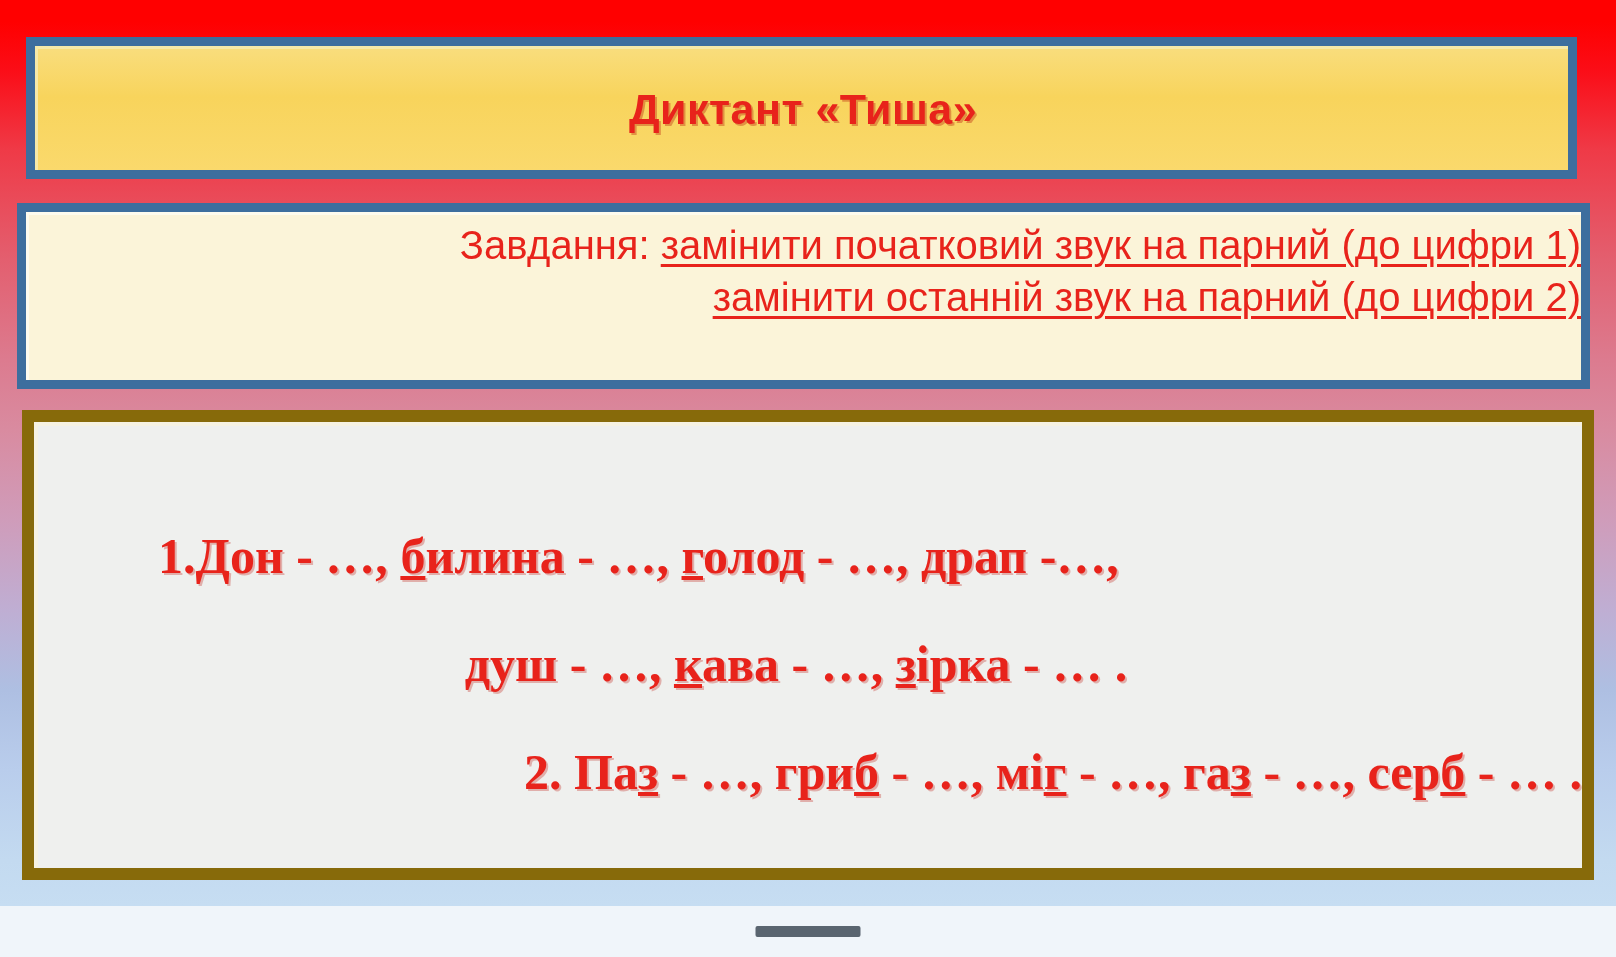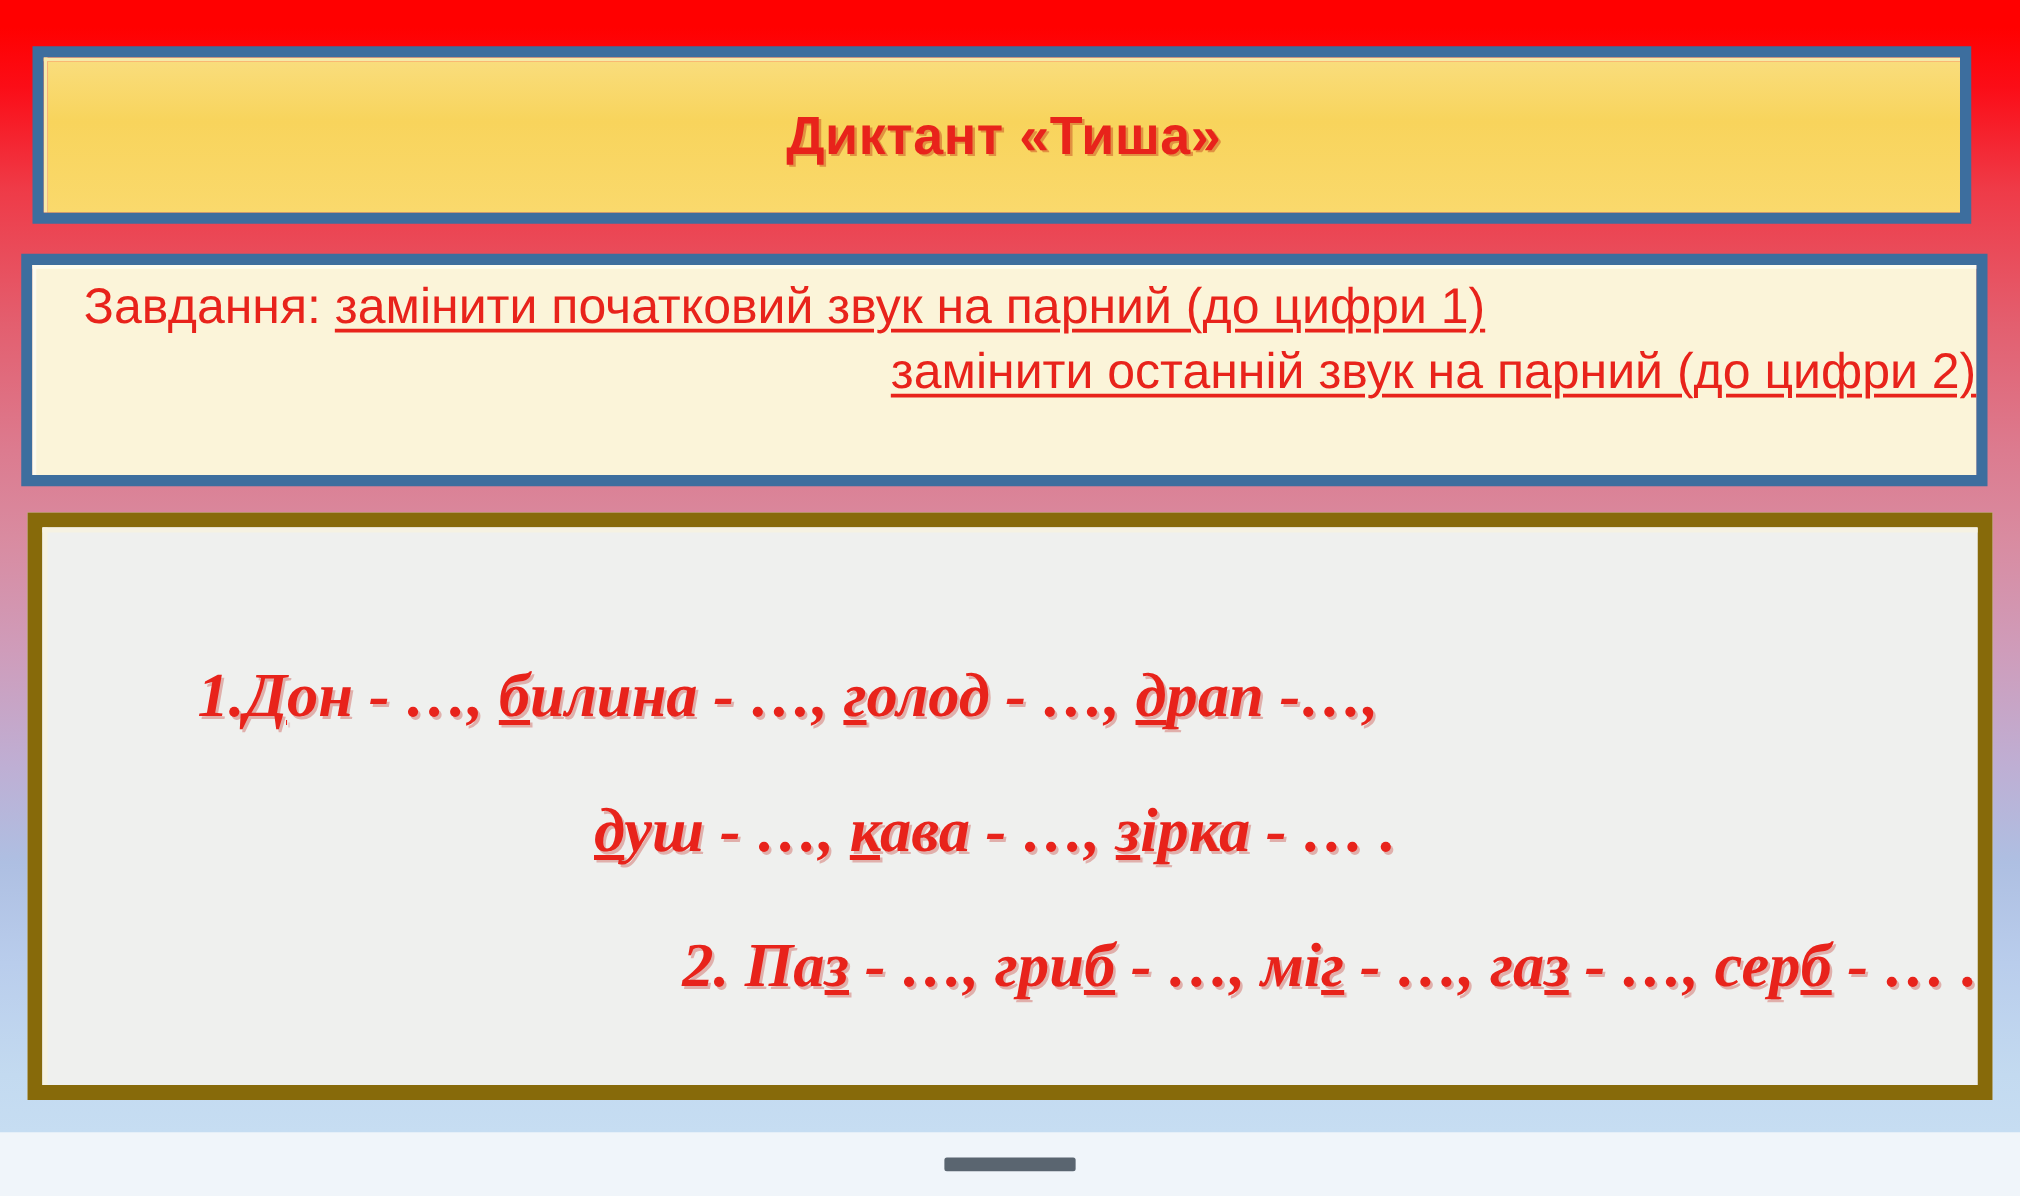--- a/index.html
+++ b/index.html
@@ -111,21 +111,21 @@
   .instruction-line {
     font-family: "Liberation Sans", sans-serif;
     font-weight: normal;
     font-size: 40px;
     line-height: 52px;
     color: #e8231b;
     white-space: nowrap;
   }
 
   .instruction-line-1 {
-    text-align: left;
+    text-align: right;
     padding-left: 38px;
   }
 
   .instruction-line-2 {
     text-align: right;
   }
 
   .u {
     text-decoration: underline;
     text-decoration-thickness: 3px;
@@ -162,21 +162,20 @@
   }
 
   .ex-line {
     font-family: "Liberation Serif", serif;
     font-weight: bold;
     font-size: 50px;
     line-height: 108px;
     color: #e8231b;
     text-shadow: 2px 2px 0 rgba(190, 25, 15, 0.30);
     white-space: nowrap;
-    font-style: italic;
   }
 
   .ex-line-1 { text-align: left;   padding-left: 120px; }
   .ex-line-2 { text-align: center; padding-right: 28px; }
   .ex-line-3 { text-align: right;   padding-left: 82px;  }
 
   .ul {
     text-decoration: underline;
     text-decoration-thickness: 4px;
     text-underline-offset: 3px;

